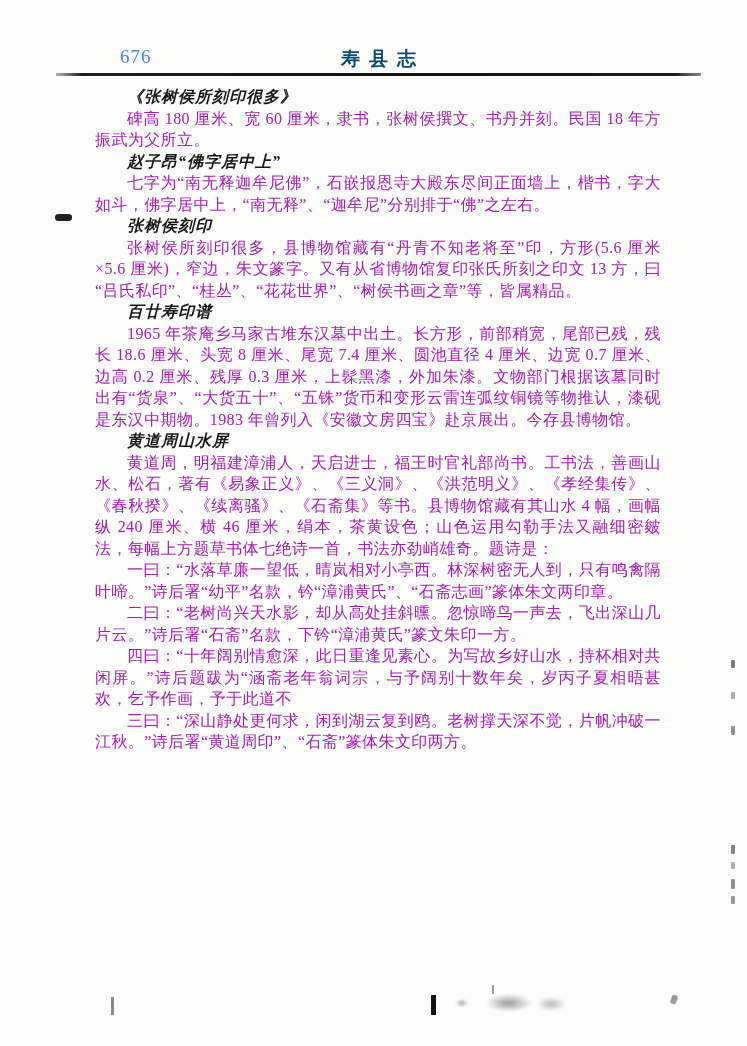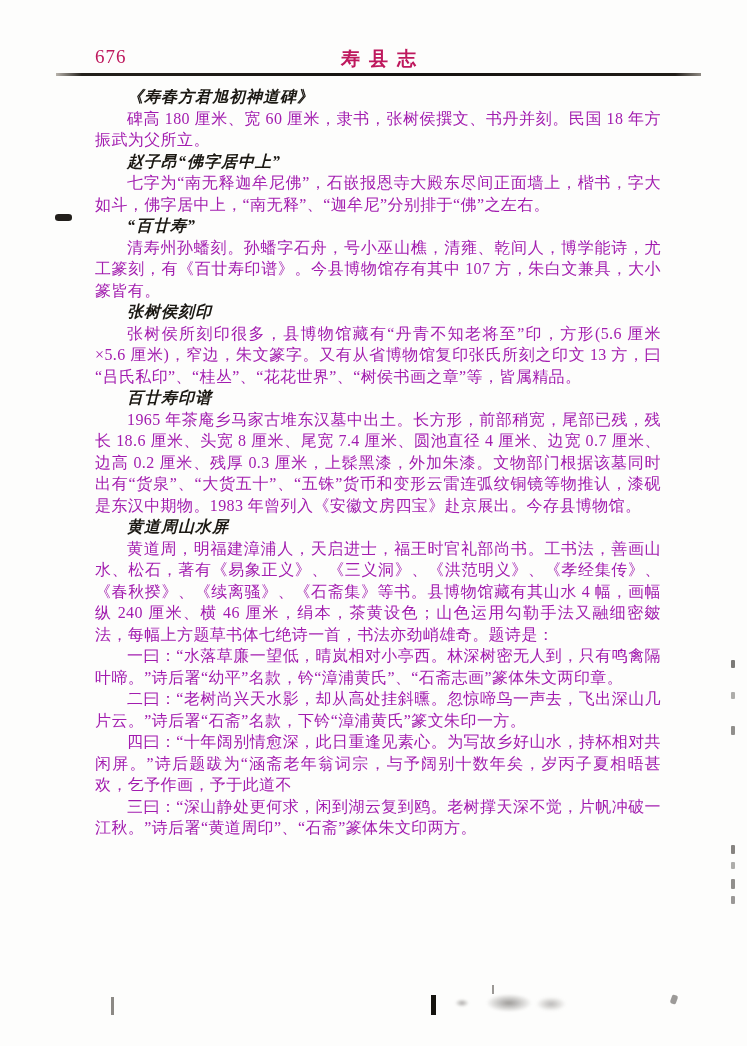--- a/index.html
+++ b/index.html
@@ -12,38 +12,38 @@
     width: 747px;
     height: 1046px;
     background: #fdfdfc;
     overflow: hidden;
     color: #171513;
     font-family: "Liberation Serif", "DejaVu Serif", serif;
   }
   
   .page-number {
     position: absolute;
-    left: 95px;
+    left: 120px;
     top: 46px;
     font-size: 19px;
     letter-spacing: 1px;
-    color: #be185d;
+    color: #3b82f6;
   }
   .book-title {
     position: absolute;
     left: 56px;
     width: 645px;
     top: 46px;
     text-align: center;
     font-family: "Liberation Sans", "DejaVu Sans", sans-serif;
     font-weight: 700;
     font-size: 19px;
     letter-spacing: 9px;
     text-indent: 9px; 
-    color: #be185d;
+    color: #0c4a6e;
   }
   .header-rule {
     position: absolute;
     left: 56px;
     top: 73px;
     width: 645px;
     height: 3px;
     background: linear-gradient(to right, #b9b4ad 0%, #23201b 4%, #14120f 55%, #201d18 96%, #8f8a83 100%);
   }
   
@@ -126,34 +126,30 @@
 <div class="page">
 
   <div class="page-number">676</div>
 
   <div class="book-title">寿县志</div>
 
   <div class="header-rule"></div>
 
   <div class="content">
   <section class="section">
-    <h3 class="section-heading">《寿春方君旭初神道碑》</h3>
+    <h3 class="section-heading">《张树侯所刻印很多》</h3>
   <p class="para">碑高 180 厘米、宽 60 厘米，隶书，张树侯撰文、书丹并刻。民国 18 年方振武为父所立。</p>
       </section>
 
   <section class="section">
     <h3 class="section-heading">赵子昂“佛字居中上”</h3>
   <p class="para">七字为“南无释迦牟尼佛”，石嵌报恩寺大殿东尽间正面墙上，楷书，字大如斗，佛字居中上，“南无释”、“迦牟尼”分别排于“佛”之左右。</p>
       </section>
 
 
-  <section class="section">
-    <h3 class="section-heading">“百廿寿”</h3>
-  <p class="para">清寿州孙蟠刻。孙蟠字石舟，号小巫山樵，清雍、乾间人，博学能诗，尤工篆刻，有《百廿寿印谱》。今县博物馆存有其中 107 方，朱白文兼具，大小篆皆有。</p>
-      </section>
 
   <section class="section">
     <h3 class="section-heading">张树侯刻印</h3>
   <p class="para">张树侯所刻印很多，县博物馆藏有“丹青不知老将至”印，方形(5.6 厘米×5.6 厘米)，窄边，朱文篆字。又有从省博物馆复印张氏所刻之印文 13 方，曰“吕氏私印”、“桂丛”、“花花世界”、“树侯书画之章”等，皆属精品。</p>
       </section>
 
   <section class="section">
     <h3 class="section-heading">百廿寿印谱</h3>
   <p class="para">1965 年茶庵乡马家古堆东汉墓中出土。长方形，前部稍宽，尾部已残，残长 18.6 厘米、头宽 8 厘米、尾宽 7.4 厘米、圆池直径 4 厘米、边宽 0.7 厘米、边高 0.2 厘米、残厚 0.3 厘米，上髹黑漆，外加朱漆。文物部门根据该墓同时出有“货泉”、“大货五十”、“五铢”货币和变形云雷连弧纹铜镜等物推认，漆砚是东汉中期物。1983 年曾列入《安徽文房四宝》赴京展出。今存县博物馆。</p>
       </section>

